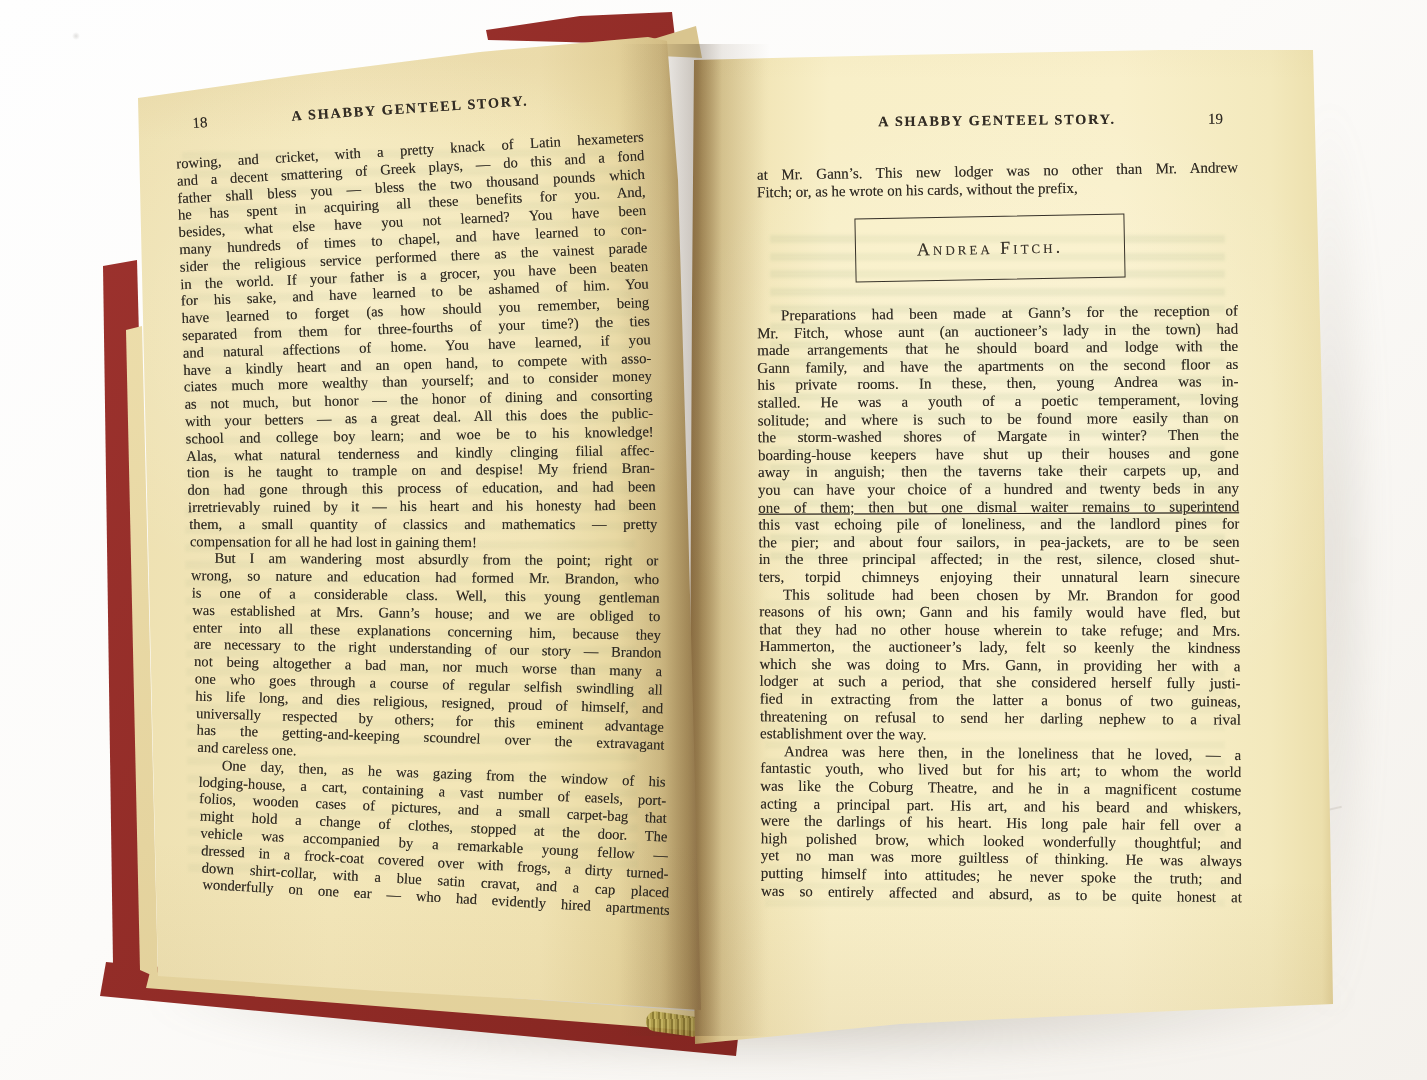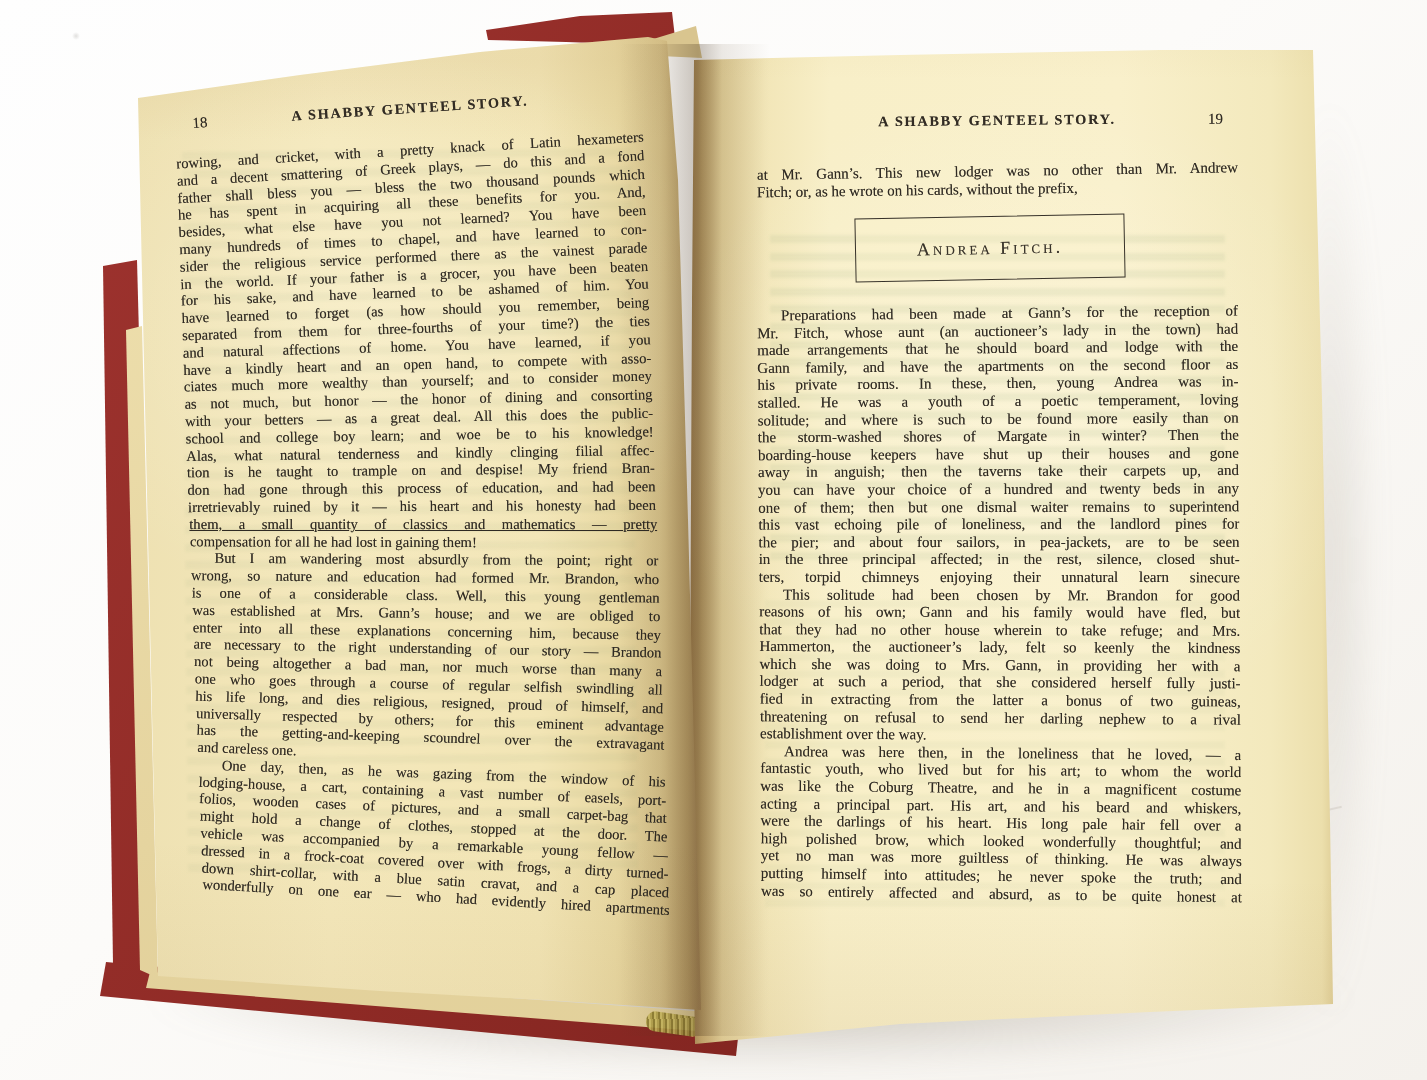--- a/index.html
+++ b/index.html
@@ -139,21 +139,21 @@
       <div class="bline" style="transform: translateX(6.7px) rotate(-1.64deg);">and natural affections of home. You have learned, if you</div>
       <div class="bline" style="transform: translateX(7.3px) rotate(-1.49deg);">have a kindly heart and an open hand, to compete with asso-</div>
       <div class="bline" style="transform: translateX(7.9px) rotate(-1.33deg);">ciates much more wealthy than yourself; and to consider money</div>
       <div class="bline" style="transform: translateX(8.5px) rotate(-1.18deg);">as not much, but honor — the honor of dining and consorting</div>
       <div class="bline" style="transform: translateX(9.1px) rotate(-1.03deg);">with your betters — as a great deal. All this does the public-</div>
       <div class="bline" style="transform: translateX(9.7px) rotate(-0.88deg);">school and college boy learn; and woe be to his knowledge!</div>
       <div class="bline" style="transform: translateX(10.3px) rotate(-0.73deg);">Alas, what natural tenderness and kindly clinging filial affec-</div>
       <div class="bline" style="transform: translateX(10.9px) rotate(-0.58deg);">tion is he taught to trample on and despise! My friend Bran-</div>
       <div class="bline" style="transform: translateX(11.5px) rotate(-0.43deg);">don had gone through this process of education, and had been</div>
       <div class="bline" style="transform: translateX(12.1px) rotate(-0.28deg);">irretrievably ruined by it — his heart and his honesty had been</div>
-      <div class="bline" style="transform: translateX(13.3px) rotate(0.03deg); text-decoration: underline;">them, a small quantity of classics and mathematics — pretty</div>
+      <div class="bline" style="transform: translateX(13.3px) rotate(0.03deg);">them, a small quantity of classics and mathematics — pretty</div>
       <div class="bline pend" style="transform: translateX(13.9px) rotate(0.18deg);">compensation for all he had lost in gaining them!</div>
       <div class="bline indent" style="transform: translateX(14.5px) rotate(0.33deg);">But I am wandering most absurdly from the point; right or</div>
       <div class="bline" style="transform: translateX(15.1px) rotate(0.48deg);">wrong, so nature and education had formed Mr. Brandon, who</div>
       <div class="bline" style="transform: translateX(15.7px) rotate(0.63deg);">is one of a considerable class. Well, this young gentleman</div>
       <div class="bline" style="transform: translateX(16.3px) rotate(0.78deg);">was established at Mrs. Gann’s house; and we are obliged to</div>
       <div class="bline" style="transform: translateX(16.9px) rotate(0.93deg);">enter into all these explanations concerning him, because they</div>
       <div class="bline" style="transform: translateX(17.5px) rotate(1.08deg);">are necessary to the right understanding of our story — Brandon</div>
       <div class="bline" style="transform: translateX(18.1px) rotate(1.23deg);">not being altogether a bad man, nor much worse than many a</div>
       <div class="bline" style="transform: translateX(18.7px) rotate(1.39deg);">one who goes through a course of regular selfish swindling all</div>
       <div class="bline" style="transform: translateX(19.3px) rotate(1.54deg);">his life long, and dies religious, resigned, proud of himself, and</div>
@@ -188,21 +188,21 @@
       <div class="bline" style="transform: translateX(0.1px) rotate(-0.56deg);">Mr. Fitch, whose aunt (an auctioneer’s lady in the town) had</div>
       <div class="bline" style="transform: translateX(0.2px) rotate(-0.52deg);">made arrangements that he should board and lodge with the</div>
       <div class="bline" style="transform: translateX(0.3px) rotate(-0.48deg);">Gann family, and have the apartments on the second floor as</div>
       <div class="bline" style="transform: translateX(0.5px) rotate(-0.44deg);">his private rooms. In these, then, young Andrea was in-</div>
       <div class="bline" style="transform: translateX(0.6px) rotate(-0.4deg);">stalled. He was a youth of a poetic temperament, loving</div>
       <div class="bline" style="transform: translateX(0.7px) rotate(-0.36deg);">solitude; and where is such to be found more easily than on</div>
       <div class="bline" style="transform: translateX(0.8px) rotate(-0.32deg);">the storm-washed shores of Margate in winter? Then the</div>
       <div class="bline" style="transform: translateX(0.9px) rotate(-0.28deg);">boarding-house keepers have shut up their houses and gone</div>
       <div class="bline" style="transform: translateX(1px) rotate(-0.24deg);">away in anguish; then the taverns take their carpets up, and</div>
       <div class="bline" style="transform: translateX(1.1px) rotate(-0.2deg);">you can have your choice of a hundred and twenty beds in any</div>
-      <div class="bline" style="transform: translateX(1.3px) rotate(-0.16deg);">one of them; then but one dismal waiter remains to superintend</div>
+      <div class="bline" style="transform: translateX(1.3px) rotate(-0.16deg); text-decoration: underline;">one of them; then but one dismal waiter remains to superintend</div>
       <div class="bline" style="transform: translateX(1.4px) rotate(-0.12deg);">this vast echoing pile of loneliness, and the landlord pines for</div>
       <div class="bline" style="transform: translateX(1.6px) rotate(-0.04deg);">the pier; and about four sailors, in pea-jackets, are to be seen</div>
       <div class="bline" style="transform: translateX(1.7px) rotate(0deg);">in the three principal affected; in the rest, silence, closed shut-</div>
       <div class="bline" style="transform: translateX(1.8px) rotate(0.04deg);">ters, torpid chimneys enjoying their unnatural learn sinecure</div>
       <div class="bline indent" style="transform: translateX(2.1px) rotate(0.12deg);">This solitude had been chosen by Mr. Brandon for good</div>
       <div class="bline" style="transform: translateX(2.2px) rotate(0.16deg);">reasons of his own; Gann and his family would have fled, but</div>
       <div class="bline" style="transform: translateX(2.3px) rotate(0.2deg);">that they had no other house wherein to take refuge; and Mrs.</div>
       <div class="bline" style="transform: translateX(2.4px) rotate(0.24deg);">Hammerton, the auctioneer’s lady, felt so keenly the kindness</div>
       <div class="bline" style="transform: translateX(2.5px) rotate(0.28deg);">which she was doing to Mrs. Gann, in providing her with a</div>
       <div class="bline" style="transform: translateX(2.6px) rotate(0.32deg);">lodger at such a period, that she considered herself fully justi-</div>

